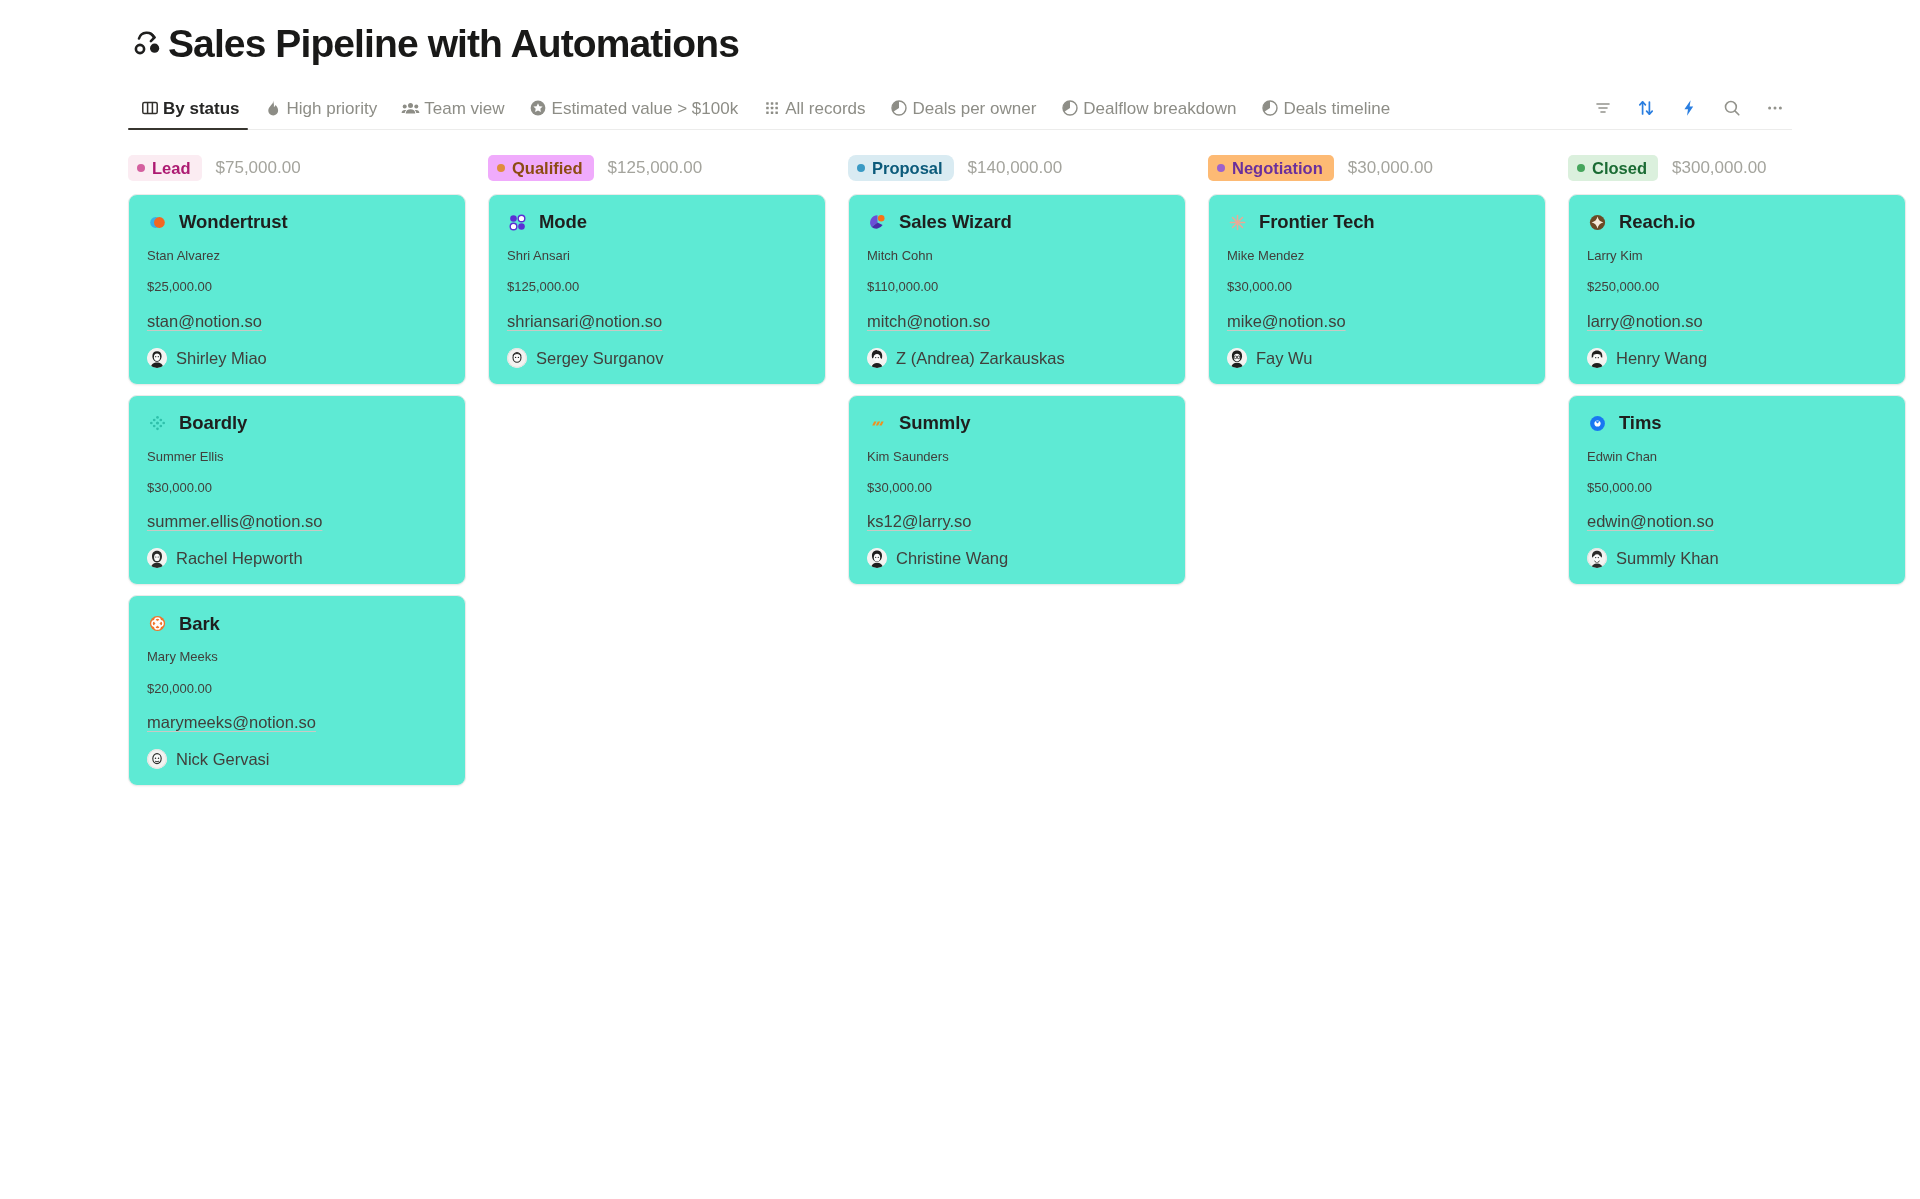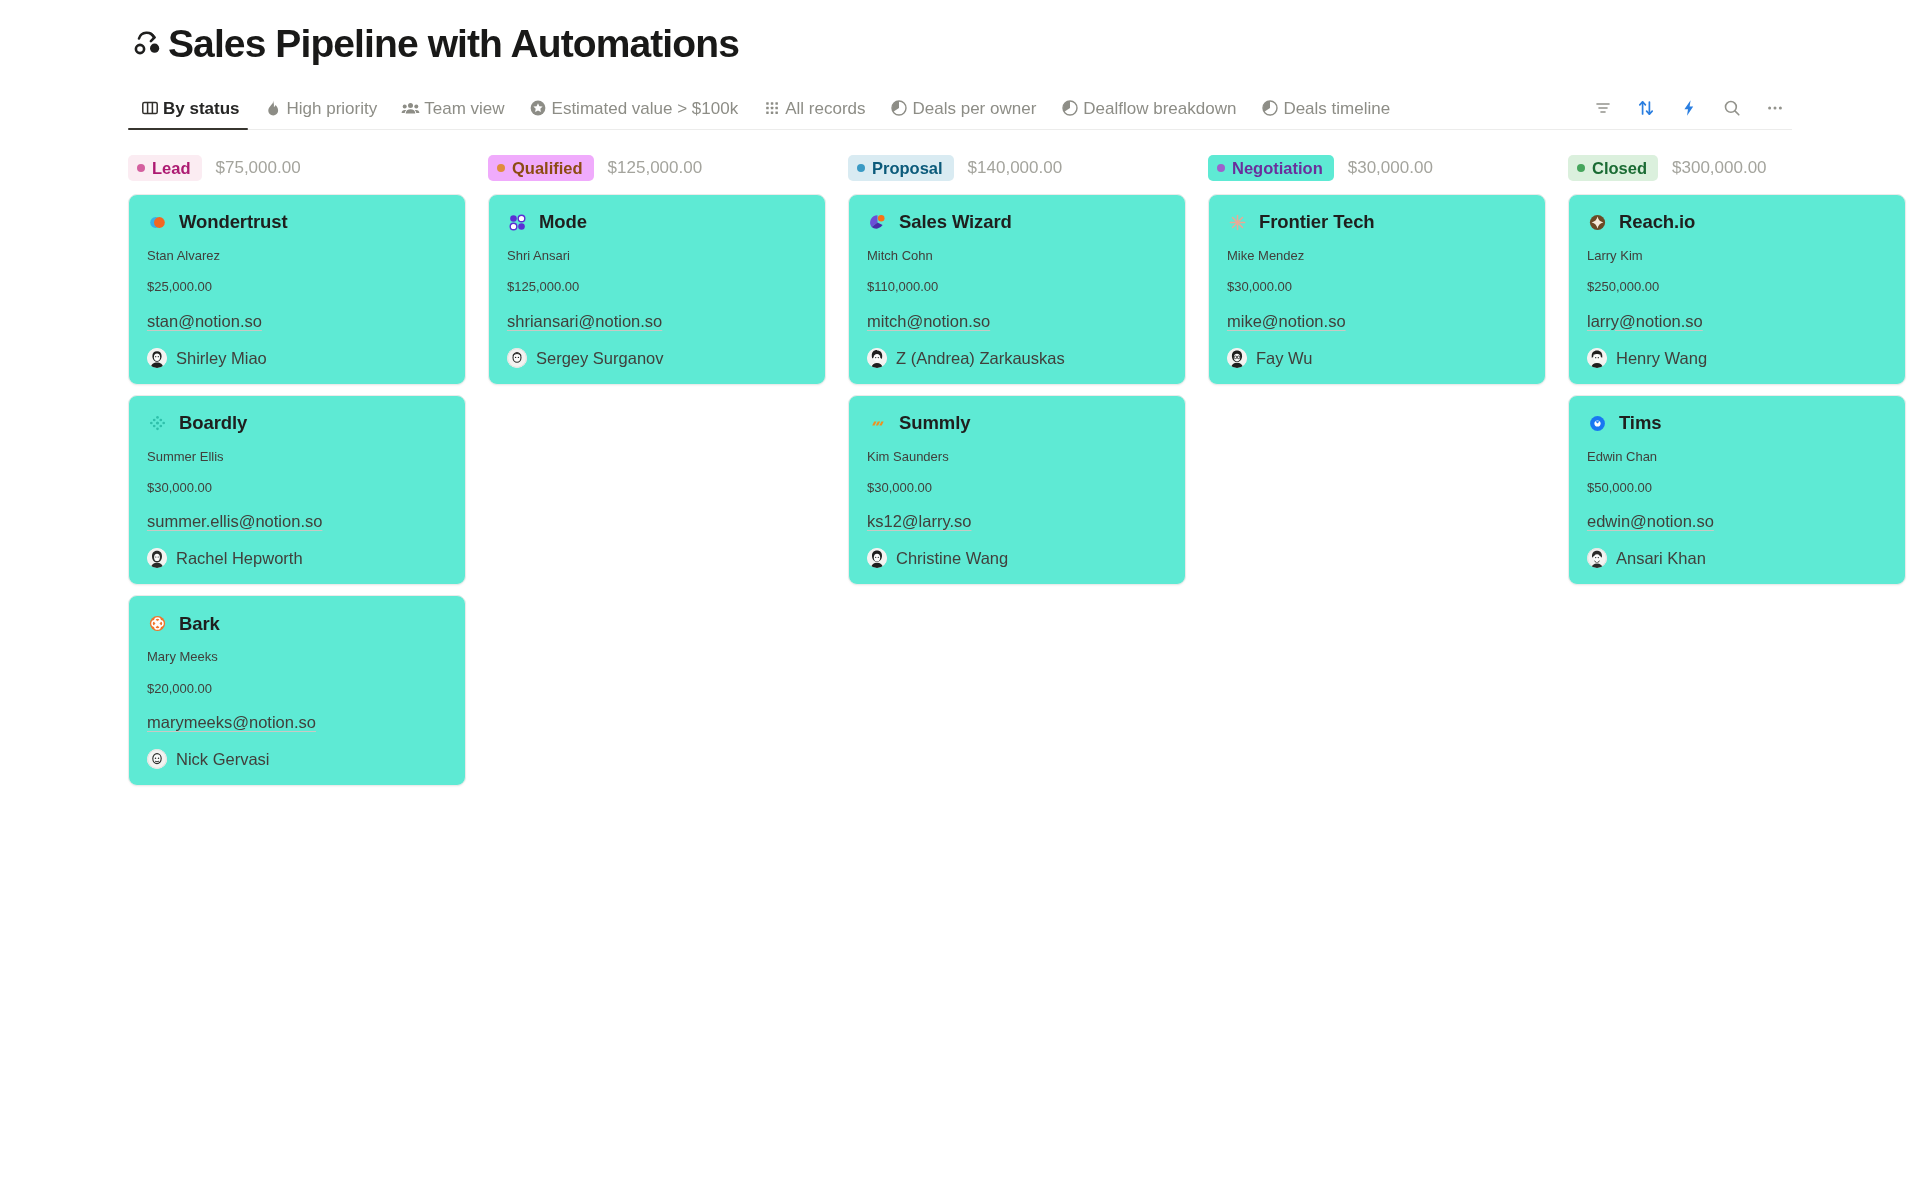--- a/index.html
+++ b/index.html
@@ -552,21 +552,21 @@
             </span>
             <span class="owner-name">Sergey Surganov</span>
           </div>
         </div>
 
       </div>
     </div>
 
     <div class="column">
       <div class="col-head">
-        <span class="status-pill" style="background:#d9ebf2;color:#0b5a7a;">
+        <span class="status-pill" style="background:#d9ebf2;color:#0b5a7a;border-radius:8px;">
           <span class="status-dot" style="background:#3a9ac4;"></span>
           <span>Proposal</span>
         </span>
         <span class="col-total">$140,000.00</span>
       </div>
       <div class="cards">
 
         <div class="card">
           <div class="card-title-row">
             <span class="card-logo">
@@ -625,21 +625,21 @@
             </span>
             <span class="owner-name">Christine Wang</span>
           </div>
         </div>
 
       </div>
     </div>
 
     <div class="column">
       <div class="col-head">
-        <span class="status-pill" style="background:#5eead4;color:#6a2f9c;">
+        <span class="status-pill" style="background:#fdba74;color:#6a2f9c;">
           <span class="status-dot" style="background:#9c62cc;"></span>
           <span>Negotiation</span>
         </span>
         <span class="col-total">$30,000.00</span>
       </div>
       <div class="cards">
 
         <div class="card">
           <div class="card-title-row">
             <span class="card-logo">
@@ -734,21 +734,21 @@
                 <circle cx="10" cy="10" r="10" fill="#f3f3f1"></circle>
                 <circle cx="10" cy="10" r="9.4" fill="none" stroke="#dcdcd8" stroke-width="0.8"></circle>
                 <path d="M10 2.8c3.3 0 5 2.2 5 5.3 0 .8-.2 1.7-.2 1.7l-1.3-1.6H6.5L5.2 9.8S5 8.9 5 8.1c0-3.1 1.7-5.3 5-5.3z" fill="#2b2b29"></path>
                 <ellipse cx="10" cy="10" rx="3.2" ry="3.8" fill="#fbfbfa"></ellipse>
                 <circle cx="8.7" cy="9.6" r="0.65" fill="#1f1f1e"></circle>
                 <circle cx="11.3" cy="9.6" r="0.65" fill="#1f1f1e"></circle>
                 <path d="M7.4 12c.8 1.5 1.7 2.1 2.6 2.1s1.8-.6 2.6-2.1c.1 1.4-.5 2.6-2.6 2.6s-2.7-1.2-2.6-2.6z" fill="#2b2b29"></path>
                 <path d="M4.3 20c.5-3 2.8-4.6 5.7-4.6s5.2 1.6 5.7 4.6z" fill="#2b2b29"></path>
               </svg>
             </span>
-            <span class="owner-name">Ansari Khan</span>
+            <span class="owner-name">Summly Khan</span>
           </div>
         </div>
 
       </div>
     </div>
 
   </div>
 </div>
 
 </body></html>

